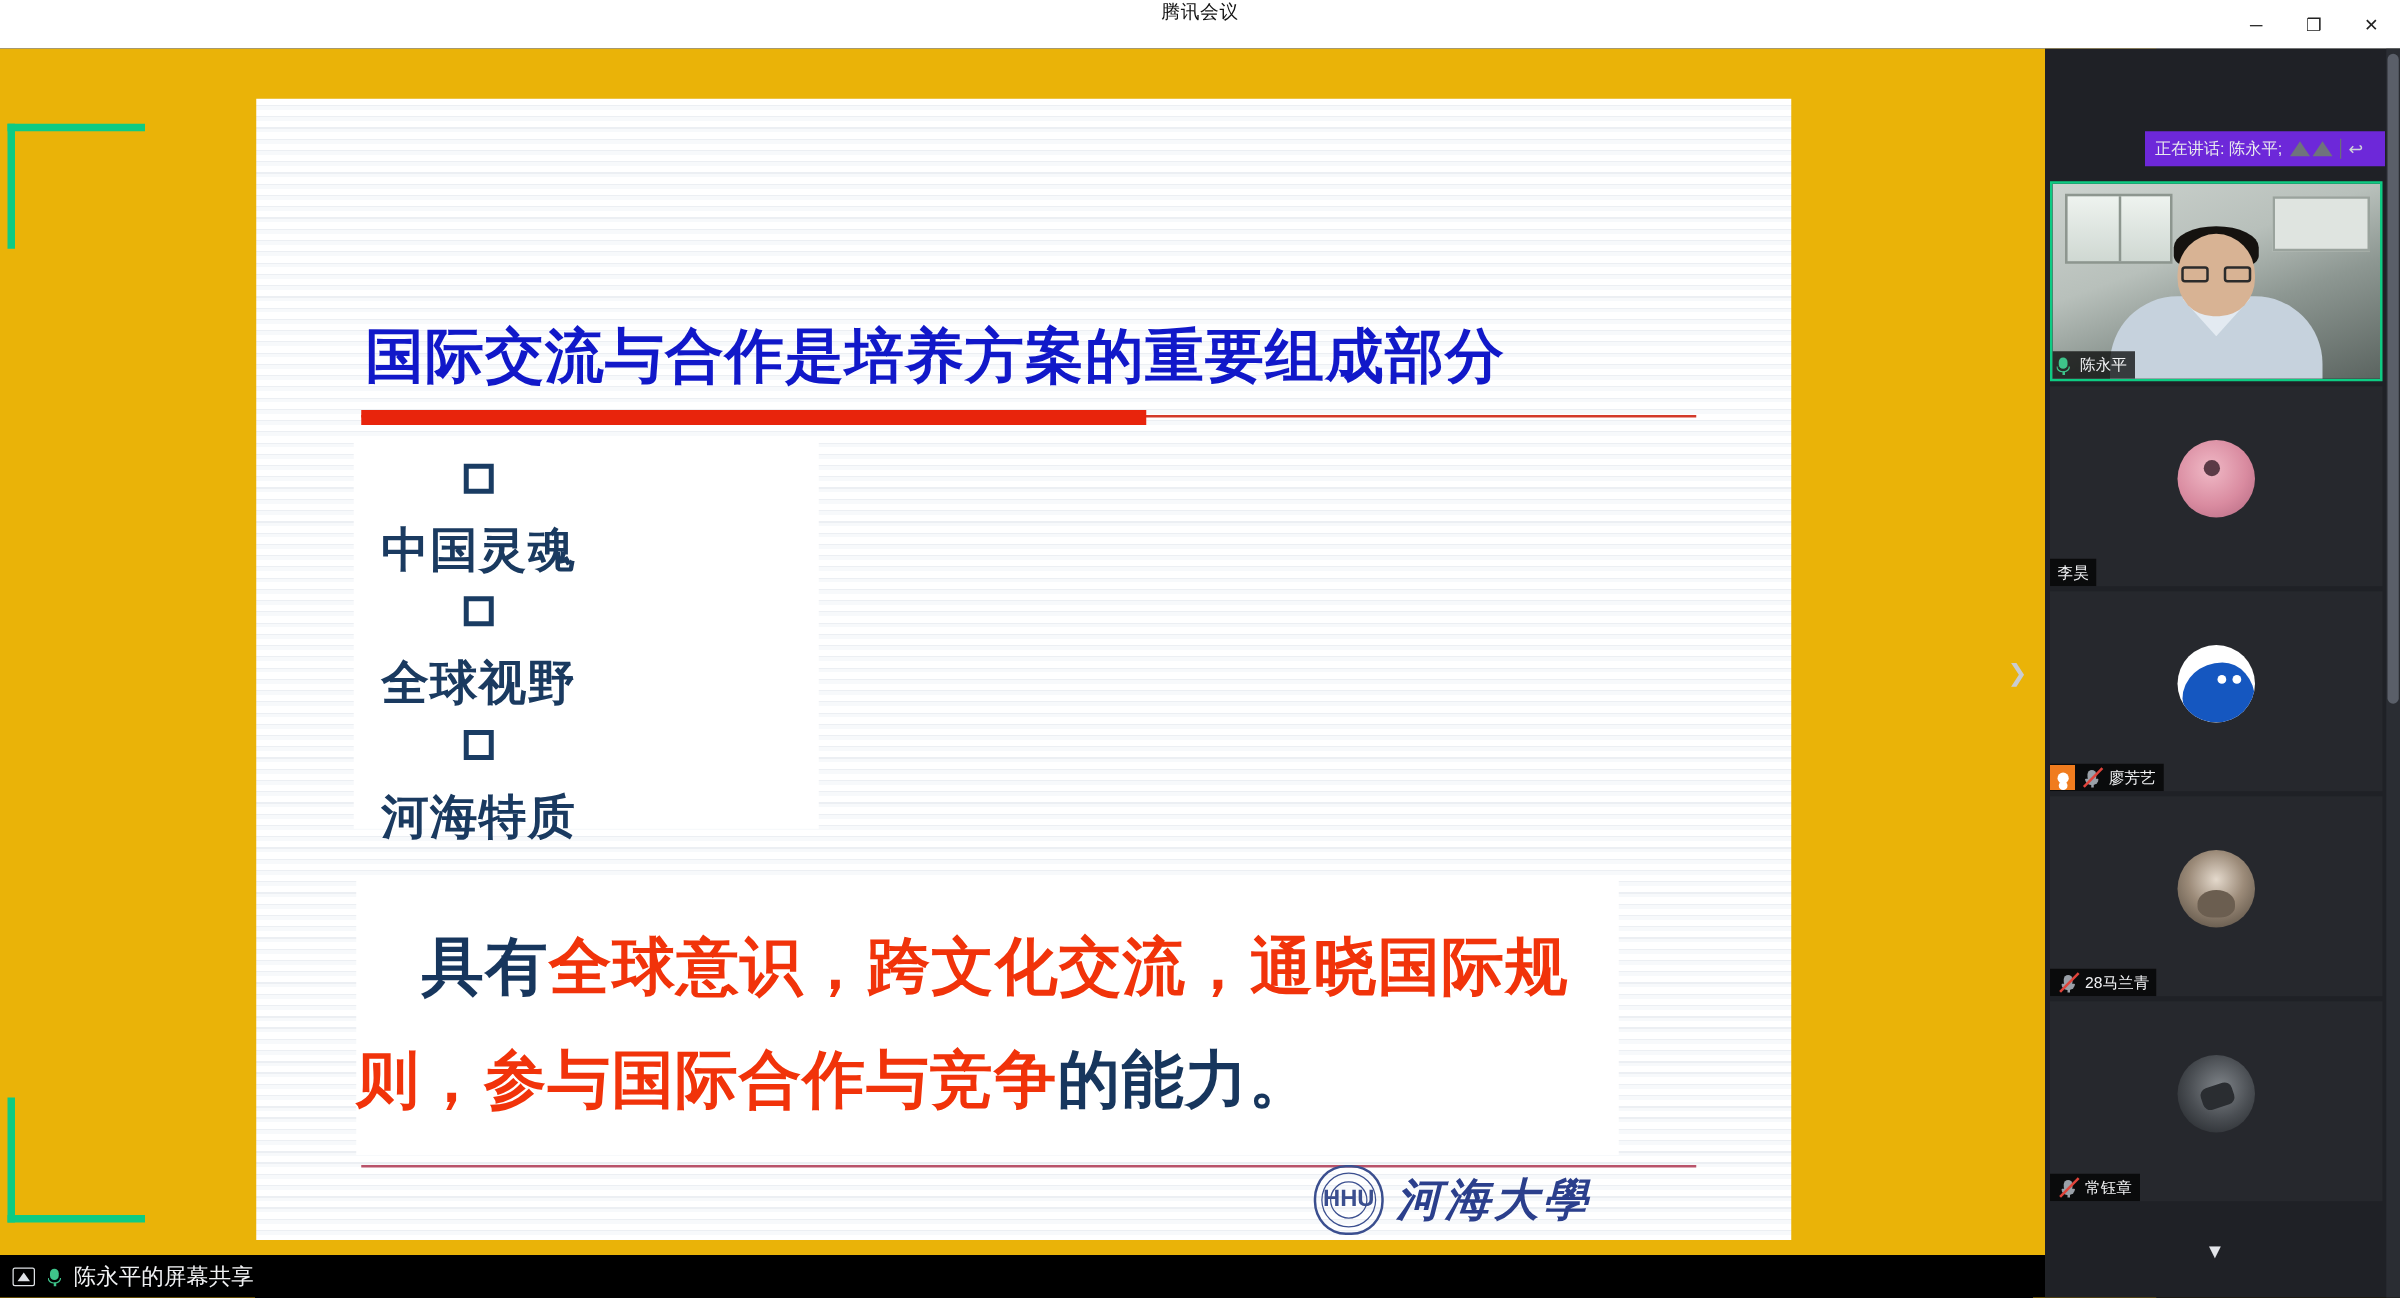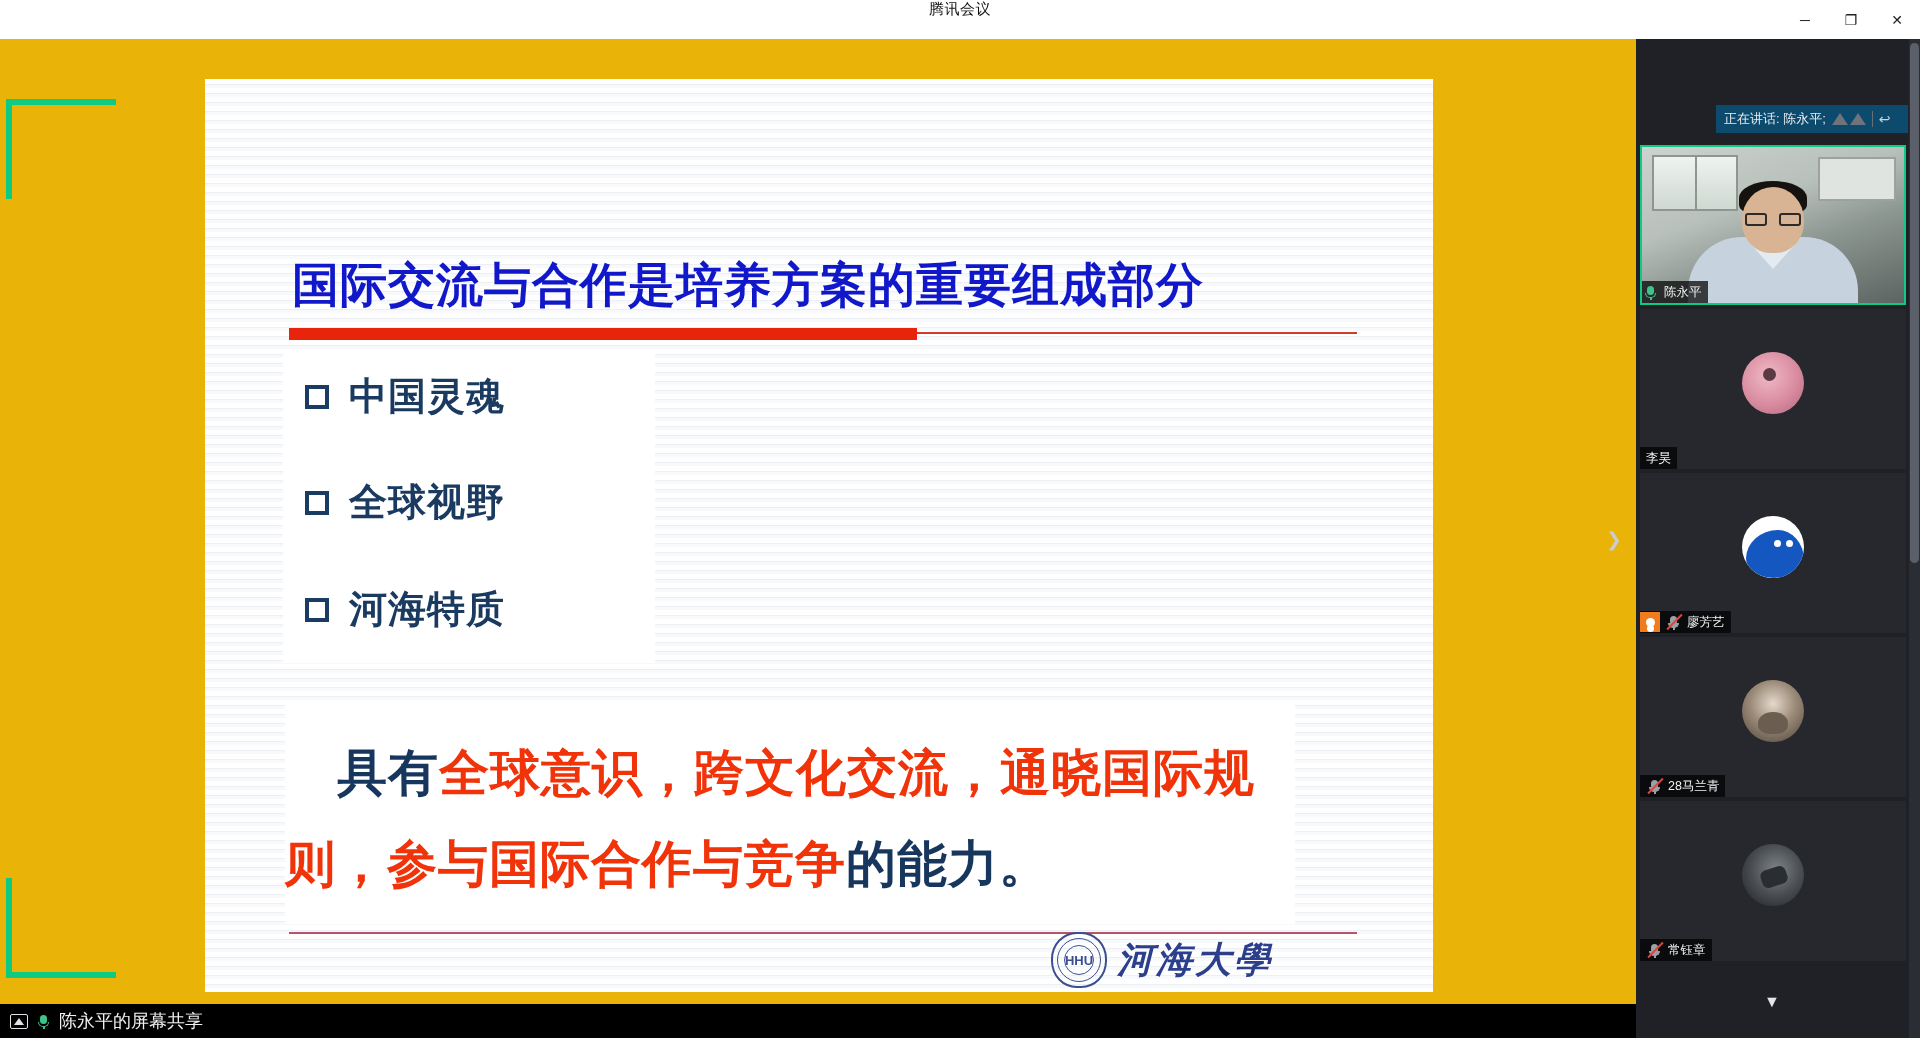--- a/index.html
+++ b/index.html
@@ -74,20 +74,21 @@
     position:absolute; left:84px; top:249px; width:628px; height:12px; background:#e8240c;
   }
 
   #bullet-panel{
     position:absolute; left:78px; top:272px; width:372px; height:312px;
     background:#ffffff;
   }
   .bullet{
     position:absolute; left:22px; display:flex; align-items:center; gap:20px;
     white-space:nowrap;
+    flex-direction:column;
   }
   .bullet .box{
     width:24px; height:24px; border:4px solid #1a3c63; flex:none;
   }
   .bullet .label{
     font-size:38px; font-weight:700; color:#1a3a60; letter-spacing:1px;
   }
   .b0{ top:20px; } .b1{ top:126px; } .b2{ top:233px; }
 
   #body-panel{
@@ -117,21 +118,21 @@
     position:absolute; inset:0; border:2px solid #3b4f8f; border-radius:46% 46% 46% 46%/48% 48% 48% 48%;
   }
   #logo .seal-ring2{
     position:absolute; inset:6px; border:1.5px solid #3b4f8f; border-radius:50%;
   }
   #logo .seal-ring3{
     position:absolute; inset:13px; border:1.5px solid #3b4f8f; border-radius:50%;
   }
   #logo .seal-mark{
     position:absolute; left:50%; top:50%; transform:translate(-50%,-50%);
-    font-size:13px; color:#3b4f8f; font-weight:700;
+    font-size:19px; color:#3b4f8f; font-weight:700;
   }
   #logo .wordmark{
     font-size:36px; color:#2b3f8c; font-family:"Liberation Serif", serif;
     font-style:italic; font-weight:700; letter-spacing:3px; white-space:nowrap;
   }
 
   
   #rail{
     position:absolute; right:0; top:0; width:284px; height:999px; background:#1f2126;
   }
@@ -143,21 +144,21 @@
   #rail-scrollbar{
     position:absolute; right:0; top:0; width:11px; height:999px; background:#2a2d33;
   }
   #rail-thumb{
     position:absolute; right:1px; top:4px; width:9px; height:520px;
     background:#5a5f69; border-radius:5px;
   }
 
   #speaking{
     position:absolute; left:80px; top:66px; width:192px; height:28px;
-    background:#0c4a6e; display:flex; align-items:center; gap:6px; padding:0 8px;
+    background:#6d28d9; display:flex; align-items:center; gap:6px; padding:0 8px;
   }
   #speaking .txt{ font-size:13px; color:#e9ebee; white-space:nowrap; }
   #speaking .waves{ display:flex; gap:2px; align-items:flex-end; }
   #speaking .waves i{ display:block; width:0; height:0;
     border-left:8px solid transparent; border-right:8px solid transparent;
     border-bottom:12px solid #6f737c; }
   #speaking .sep{ width:1px; height:16px; background:#6a6e77; }
   #speaking .back{ color:#cfd2d8; font-size:14px; }
 
   .tile{

